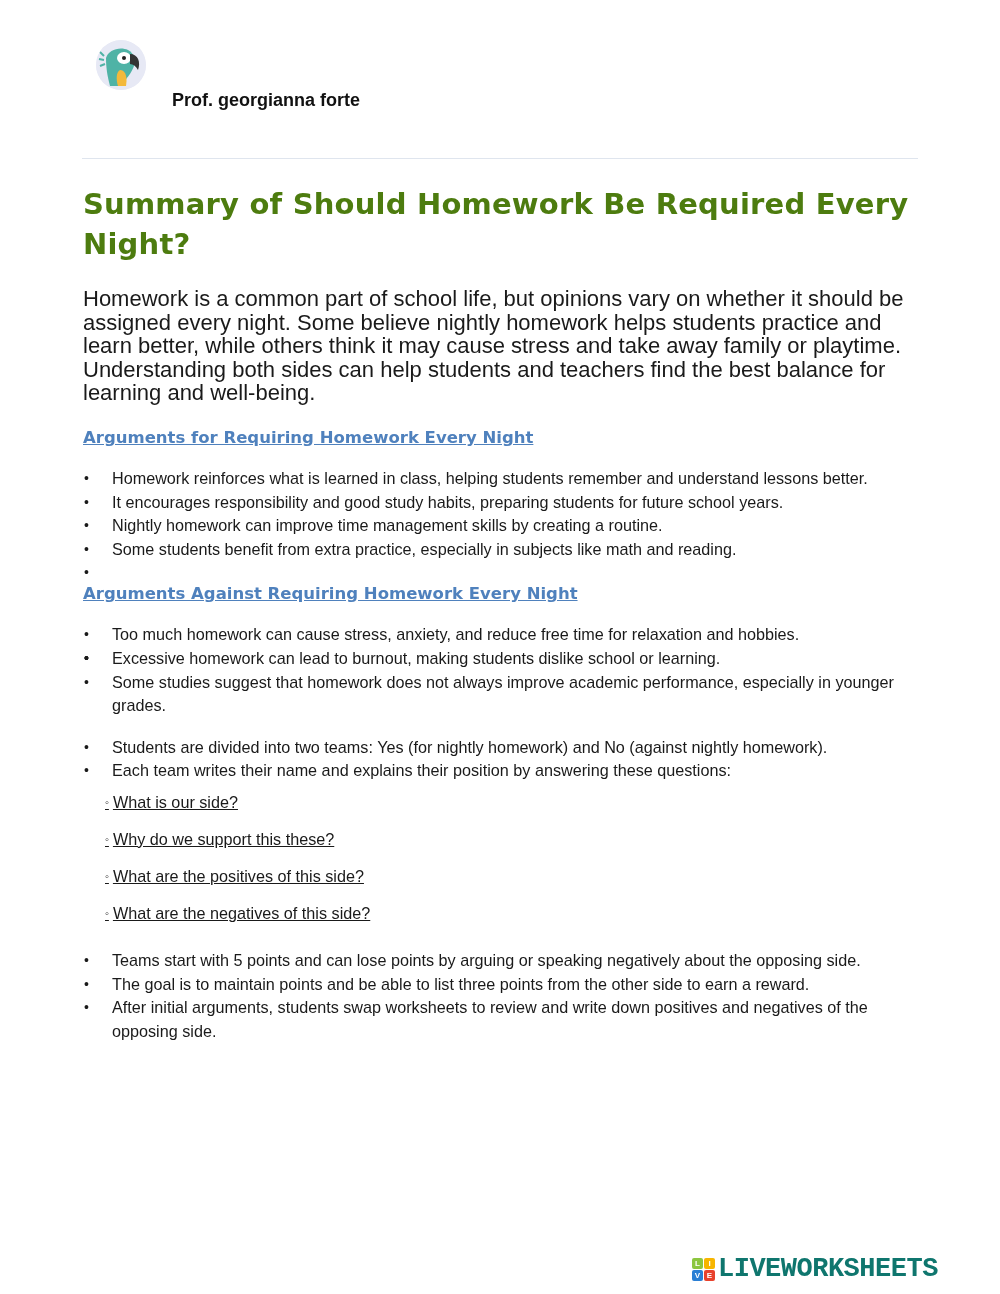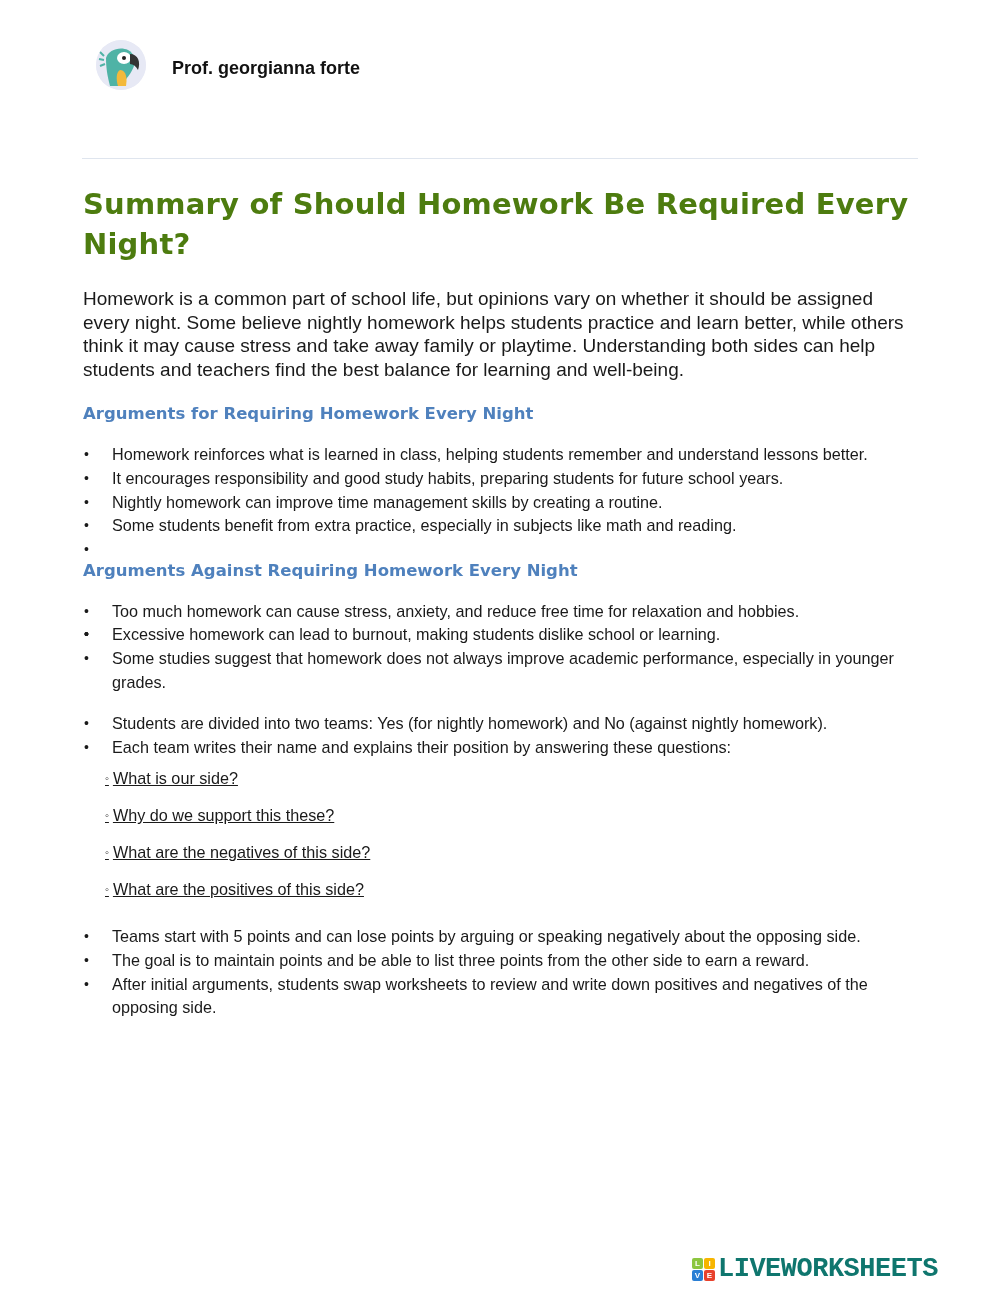--- a/index.html
+++ b/index.html
@@ -1,28 +1,28 @@
 <!DOCTYPE html>
 <html><head>
 <meta charset="utf-8">
 <style>
   html, body { margin: 0; padding: 0; background: #ffffff; }
   body { width: 1000px; height: 1294px; position: relative; overflow: hidden;
          font-family: "Liberation Sans", sans-serif; color: #1a1a1a; }
   .header { position: absolute; left: 82px; top: 38px; width: 836px; height: 70px; }
   .avatar { position: absolute; left: 14px; top: 2px; width: 50px; height: 50px; border-radius: 50%;
             background: #e7e9f5; overflow: hidden; }
-  .author { position: absolute; left: 90px; top: 20px; font-size: 18px; font-weight: bold; color: #111; }
+  .author { position: absolute; left: 90px; top: 52px; font-size: 18px; font-weight: bold; color: #111; }
   .divider { position: absolute; left: 82px; top: 158px; width: 836px; height: 1px; background: #dfe5ee; }
   .content { position: absolute; left: 83px; top: 184px; width: 840px; }
   h1 { margin: 0; font-family: "DejaVu Sans", sans-serif; font-weight: bold; font-size: 29px;
        line-height: 40px; color: #4d7c0f; letter-spacing: 0.2px; }
-  p.intro { margin: 23px 0 0 0; font-size: 19px; line-height: 23.6px; color: #1a1a1a; }
+  p.intro { margin: 23px 0 0 0; font-size: 22px; line-height: 23.6px; color: #1a1a1a; }
   h2 { margin: 22px 0 0 0; font-family: "DejaVu Sans", sans-serif; font-weight: bold; font-size: 16.5px;
-       line-height: 22px; color: #4f81bd; }
+       line-height: 22px; color: #4f81bd; text-decoration: underline; }
   ul.bul { list-style: none; margin: 18px 0 0 0; padding: 0; }
   ul.bul li { position: relative; padding-left: 29px; font-size: 16.2px; line-height: 23.6px; }
   ul.bul li .dot { position: absolute; left: 1px; top: 0; font-size: 14px; }
   .sub { margin: 3px 0 0 22px; font-size: 16.2px; line-height: 32px; text-decoration: underline; }
   .sub .circ { font-size: 11px; margin-right: 4px; position: relative; top: -2px; }
   .after-sub { margin-top: 17px; }
   .logo { position: absolute; left: 692px; top: 1254px; height: 30px; display: flex; align-items: center; }
   .logo-grid { display: grid; grid-template-columns: 11px 11px; grid-template-rows: 11px 11px; gap: 1px; margin-right: 3px; }
   .logo-grid span { display: flex; align-items: center; justify-content: center; color: #fff;
                     font-size: 8px; font-weight: bold; border-radius: 2px; }
@@ -69,22 +69,22 @@
     <li><span class="dot">•</span><span>Excessive homework can lead to burnout, making students dislike school or learning.</span></li>
     <li><span class="dot">•</span><span>Some studies suggest that homework does not always improve academic performance, especially in younger grades.</span></li>
   </ul>
 
   <ul class="bul">
     <li><span class="dot">•</span><span>Students are divided into two teams: Yes (for nightly homework) and No (against nightly homework).</span></li>
     <li><span class="dot">•</span><span>Each team writes their name and explains their position by answering these questions:</span></li>
   </ul>
   <div class="sub"><span class="circ">◦</span><span>What is our side?</span></div>
   <div class="sub"><span class="circ">◦</span><span>Why do we support this these?</span></div>
+  <div class="sub"><span class="circ">◦</span><span>What are the positives of this side?</span></div>
   <div class="sub"><span class="circ">◦</span><span>What are the negatives of this side?</span></div>
-  <div class="sub"><span class="circ">◦</span><span>What are the positives of this side?</span></div>
   <ul class="bul after-sub">
     <li><span class="dot">•</span><span>Teams start with 5 points and can lose points by arguing or speaking negatively about the opposing side.</span></li>
     <li><span class="dot">•</span><span>The goal is to maintain points and be able to list three points from the other side to earn a reward.</span></li>
     <li><span class="dot">•</span><span>After initial arguments, students swap worksheets to review and write down positives and negatives of the opposing side.</span></li>
   </ul>
 </div>
 
 <div class="logo">
   <div class="logo-grid">
     <span style="background:#8cc63f">L</span>

